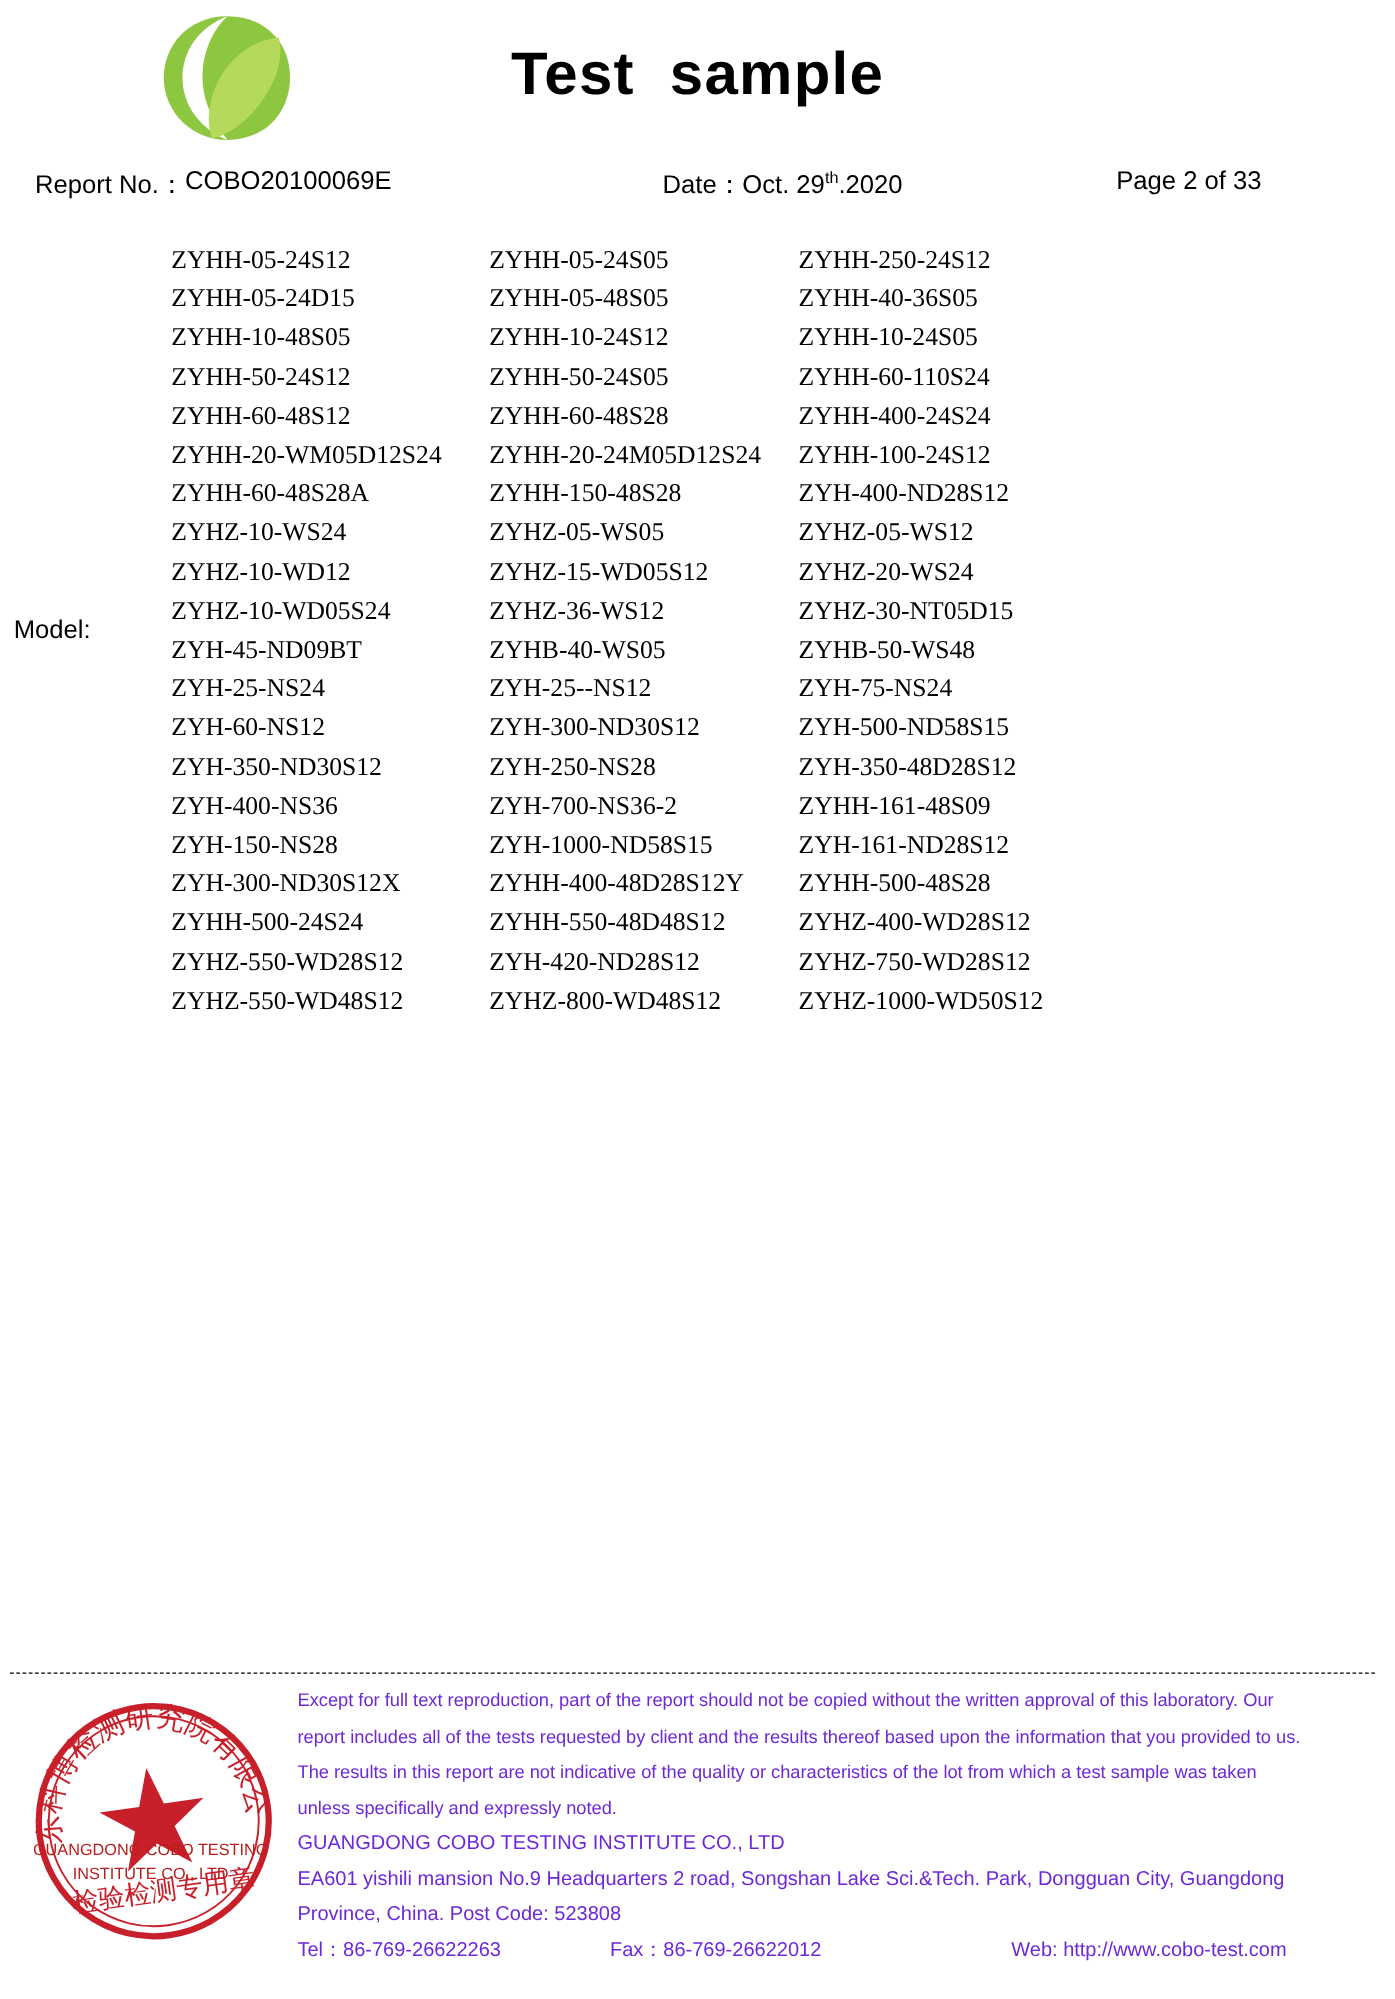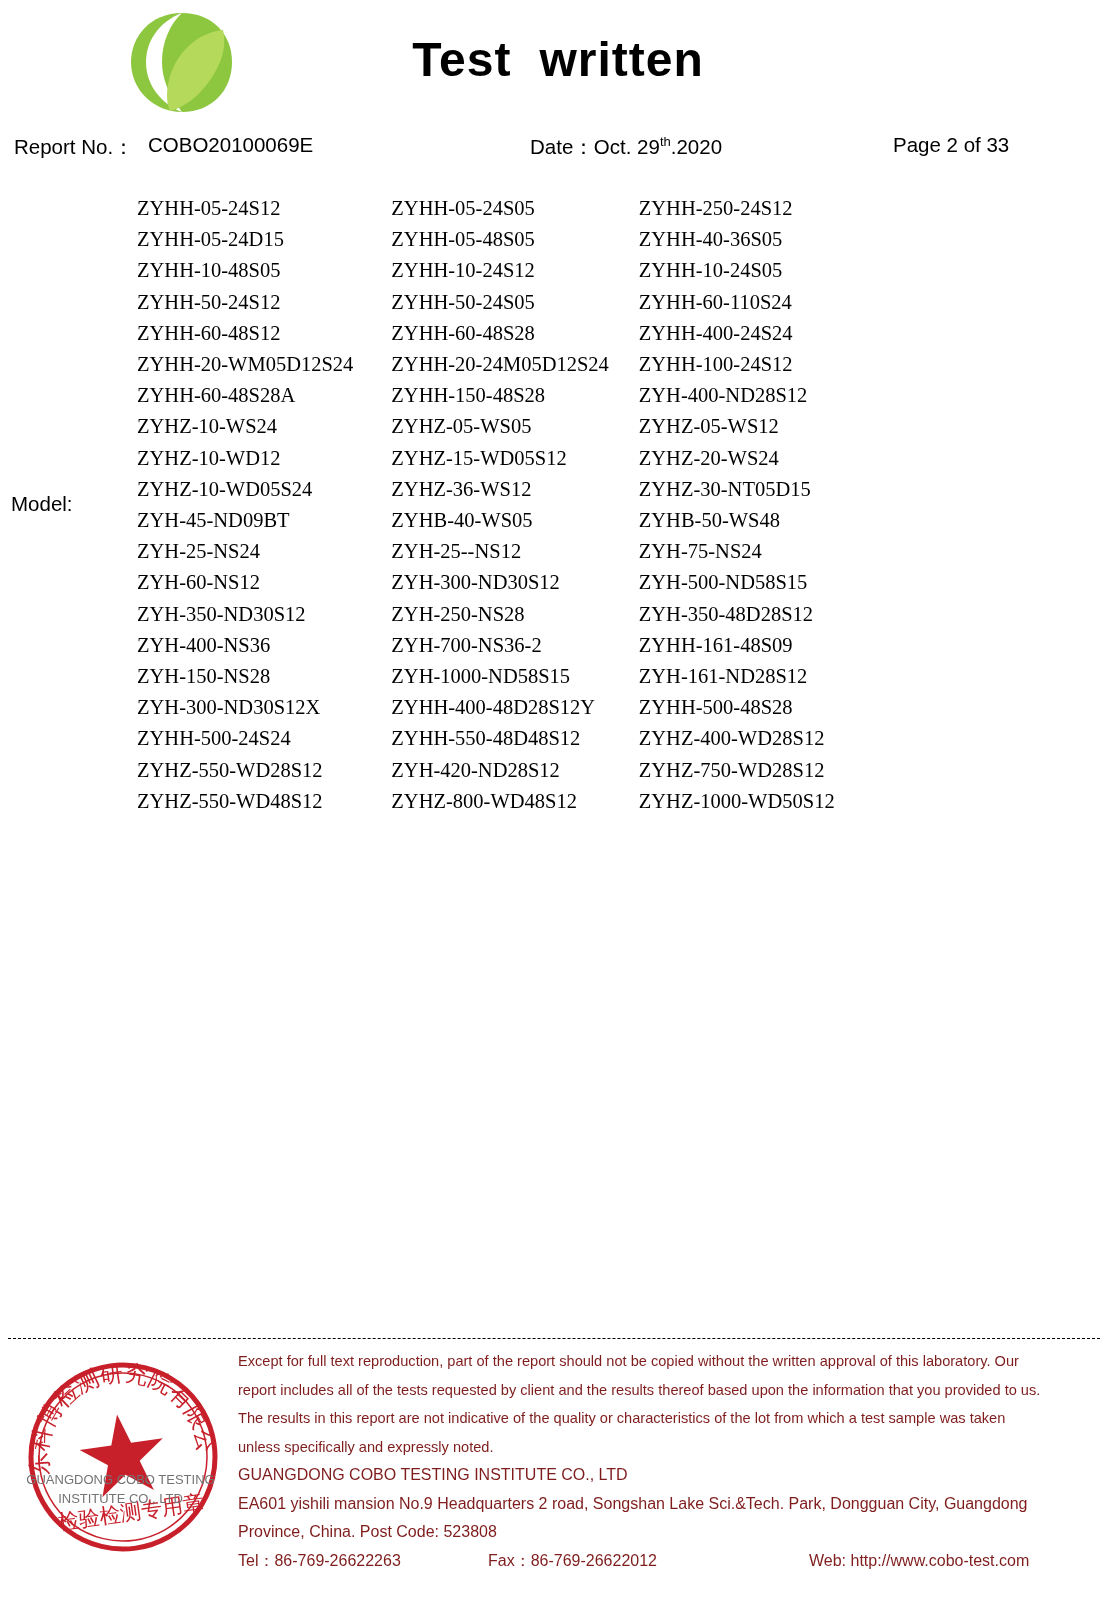--- a/index.html
+++ b/index.html
@@ -54,21 +54,21 @@
     position: absolute;
     top: 133px;
     left: 0;
     width: 1116px;
     height: 32px;
     font-family: "Liberation Sans", sans-serif;
     font-size: 20.5px;
   }
   .meta-report-label {
     position: absolute;
-    left: 14px;
+    left: 28px;
     top: 0;
     white-space: nowrap;
   }
   .meta-report-value {
     position: absolute;
     left: 148px;
     top: 0;
     white-space: nowrap;
   }
   .meta-date {
@@ -125,21 +125,21 @@
     border-top: 1.6px dashed #000;
   }
   .footer-text {
     position: absolute;
     left: 238px;
     top: 1347px;
     width: 855px;
     font-family: "Liberation Sans", sans-serif;
     font-size: 14.6px;
     line-height: 28.5px;
-    color: #7f1d1d;
+    color: #6d28d9;
   }
   .footer-text p {
     margin: 0;
   }
   .footer-company {
     font-size: 16px;
     margin-top: 3px;
   }
   .footer-addr {
     font-size: 16px;
@@ -162,39 +162,39 @@
     height: 218px;
   }
   .stamp-svg { display: block; }
   .stamp-caption {
     position: absolute;
     left: 18px;
     top: 1470px;
     width: 205px;
     font-family: "Liberation Sans", sans-serif;
     font-size: 13px;
-    color: #737373;
+    color: #b91c1c;
     text-align: center;
     line-height: 19px;
   }
 </style>
 </head>
 <body>
 
 <div class="page">
 
   <div class="header">
     <div class="logo">
       <svg width="108" height="105" viewBox="0 0 108 105">
         <path d="M54 3 C22 3 3 27 3 52 C3 80 26 102 54 102 C84 102 104 80 104 52 C104 24 84 3 54 3 Z" fill="#8dc63f"></path>
         <path d="M54 3 C30 12 18 32 18 52 C18 76 34 94 54 102 C40 84 34 68 34 52 C34 32 42 14 54 3 Z" fill="#ffffff"></path>
         <path d="M95 20 C72 22 50 40 42 66 C38 80 38 92 42 101 C62 96 82 76 92 52 C97 40 97 28 95 20 Z" fill="#b5d95b"></path>
       </svg>
     </div>
-    <div class="report-title"><span>Test</span><span class="gap"></span><span>written</span></div>
+    <div class="report-title"><span>Test</span><span class="gap"></span><span>sample</span></div>
   </div>
 
   <div class="meta-line">
     <span class="meta-report-label">Report No.：</span>
     <span class="meta-report-value">COBO20100069E</span>
     <span class="meta-date"><span>Date：</span><span>Oct. 29</span><sup>th</sup><span>.2020</span></span>
     <span class="meta-page">Page 2 of 33</span>
   </div>
 
   <div class="model-label">Model:</div>

